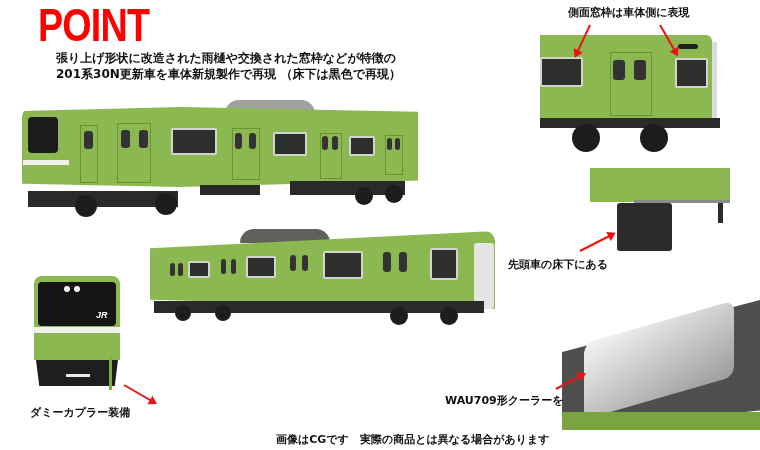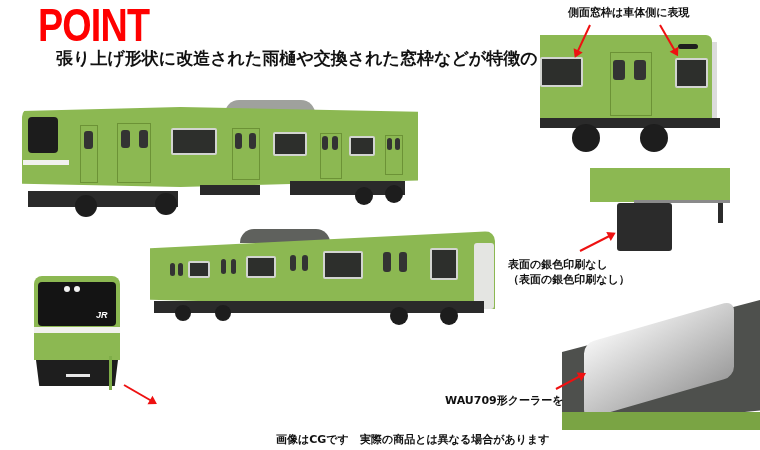--- a/index.html
+++ b/index.html
@@ -1,38 +1,39 @@
 <!DOCTYPE html>
 <html><head>
 <meta charset="utf-8">
 <style>
   * { box-sizing: border-box; margin: 0; padding: 0; }
   body { width: 760px; height: 450px; background: #ffffff; position: relative; overflow: hidden; font-family: "DejaVu Sans", sans-serif; }
   .abs { position: absolute; }
   .title { left: 38px; top: 2px; font-family: "Liberation Sans", sans-serif; font-weight: bold; font-size: 46px; color: #ff0000; letter-spacing: -1px; transform: scaleX(0.82); transform-origin: left top; line-height: 46px; }
   .cap { font-size: 11px; font-weight: bold; color: #111; line-height: 15px; white-space: nowrap; }
-  .intro { left: 56px; top: 50px; font-size: 17px; line-height: 16px; }
+  .intro { left: 56px; top: 50px; font-size: 12px; line-height: 16px; }
   .green { background: #8cb852; }
   .greenD { background: #7aa444; }
   .win { position: absolute; background: #2d2f2c; border: 2px solid #d2d4d0; border-radius: 2px; }
   .dwin { position: absolute; background: #333; border-radius: 3px; }
   .under { position: absolute; background: #2a2a2a; }
   .wheel { position: absolute; background: #1d1d1d; border-radius: 50%; }
   .roof { position: absolute; background: #a8aaa6; border-radius: 18px 18px 0 0; }
   .arrow { position: absolute; height: 2px; background: #ee1111; transform-origin: left center; }
   .arrow::after { content: ""; position: absolute; right: -2px; top: -4px; border-left: 8px solid #ee1111; border-top: 5px solid transparent; border-bottom: 5px solid transparent; }
   .door { position: absolute; border: 1px solid #6c9236; }
   .stripe { position: absolute; background: #f1f1ee; }
 </style>
 </head>
 <body>
 
 <div class="abs title">POINT</div>
 <div class="abs cap intro">
   <div>張り上げ形状に改造された雨樋や交換された窓枠などが特徴の</div>
+  <div>201系30N更新車を車体新規製作で再現 （床下は黒色で再現）</div>
 </div>
 
 <div class="abs" style="left:20px; top:95px; width:400px; height:130px;">
   <div class="roof" style="left:205px; top:5px; width:90px; height:14px; background:#9fa19d;"></div>
   <div class="abs green" style="left:2px; top:12px; width:396px; height:80px; border-radius:10px 4px 2px 2px; clip-path: polygon(0 5%, 40% 0, 100% 6%, 100% 92%, 40% 100%, 0 96%);"></div>
   <div class="abs" style="left:8px; top:22px; width:30px; height:36px; background:#1c1c1c; border-radius:4px;"></div>
   <div class="stripe" style="left:3px; top:65px; width:46px; height:5px;"></div>
   <div class="door" style="left:60px; top:30px; width:18px; height:58px;"></div>
   <div class="dwin" style="left:64px; top:36px; width:9px; height:18px;"></div>
   <div class="door" style="left:97px; top:28px; width:34px; height:60px;"></div>
@@ -111,32 +112,32 @@
 <div class="arrow" style="left:590px; top:24px; width:34px; transform: rotate(115deg);"></div>
 <div class="arrow" style="left:660px; top:24px; width:34px; transform: rotate(60deg);"></div>
 
 <div class="abs" style="left:590px; top:168px; width:170px; height:90px;">
   <div class="abs green" style="left:0; top:0; width:140px; height:34px;"></div>
   <div class="abs" style="left:44px; top:32px; width:96px; height:3px; background:#8a8a8a;"></div>
   <div class="abs" style="left:27px; top:35px; width:55px; height:48px; background:#2b2b2b; border-radius:3px;"></div>
   <div class="abs" style="left:128px; top:35px; width:5px; height:20px; background:#2b2b2b;"></div>
 </div>
 <div class="abs cap" style="left:508px; top:257px; text-align:left;">
-  <div>表面の銀色印刷なし</div>
-  <div>（表面の銀色印刷なし）</div>
+  <div>先頭車の床下にある</div>
 </div>
 <div class="arrow" style="left:580px; top:250px; width:38px; transform: rotate(-27deg);"></div>
 
 <div class="abs" style="left:562px; top:300px; width:198px; height:130px; overflow:hidden;">
   <div class="abs" style="left:0; top:0; width:198px; height:130px; background:#4e504d; clip-path: polygon(0 40%, 100% 0, 100% 85%, 0 100%);"></div>
   <div class="abs" style="left:22px; top:22px; width:150px; height:76px; background: linear-gradient(160deg, #f4f4f4, #c8c8c8 50%, #9c9c9c); border-radius:10px; transform: skewY(-16deg);"></div>
   <div class="abs greenD" style="left:0; top:112px; width:198px; height:18px;"></div>
 </div>
 <div class="abs cap" style="left:445px; top:393px;">
   <div>WAU709形クーラーを</div>
 </div>
 <div class="arrow" style="left:556px; top:388px; width:32px; transform: rotate(-28deg);"></div>
 
 <div class="abs cap" style="left:30px; top:405px;">
+  <div>ダミーカプラー装備</div>
 </div>
 <div class="arrow" style="left:124px; top:384px; width:36px; transform: rotate(30deg); transform-origin:left center;"></div>
 
 <div class="abs cap" style="left:260px; top:432px;padding-left:16px;">画像はCGです　実際の商品とは異なる場合があります</div>
 
 </body></html>

